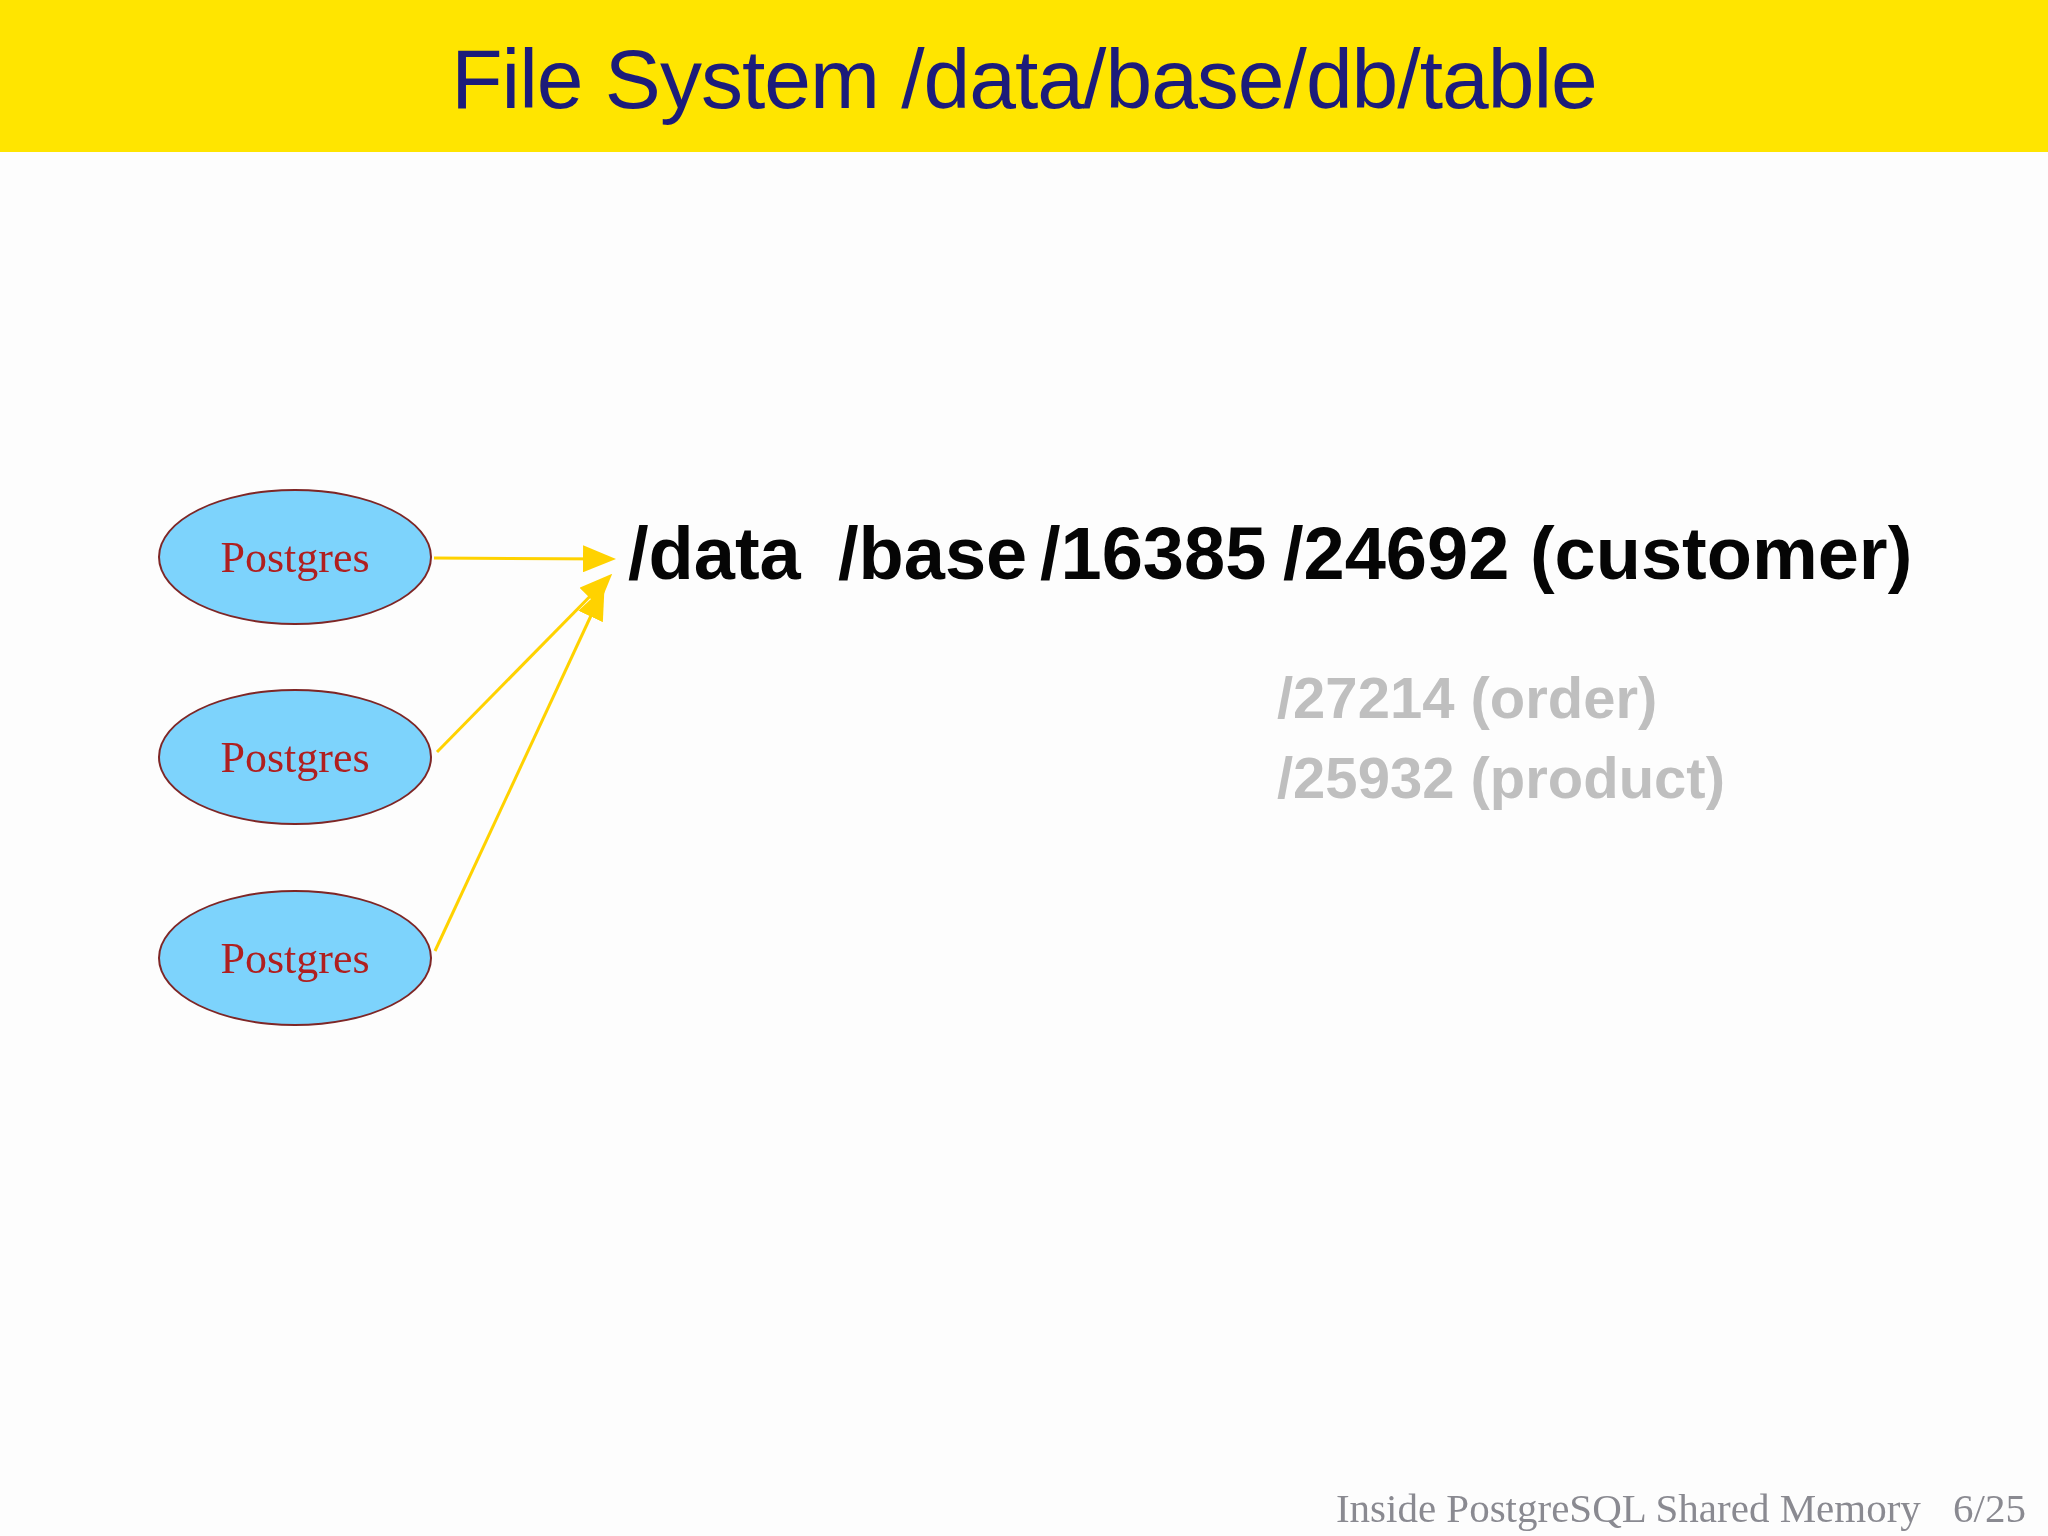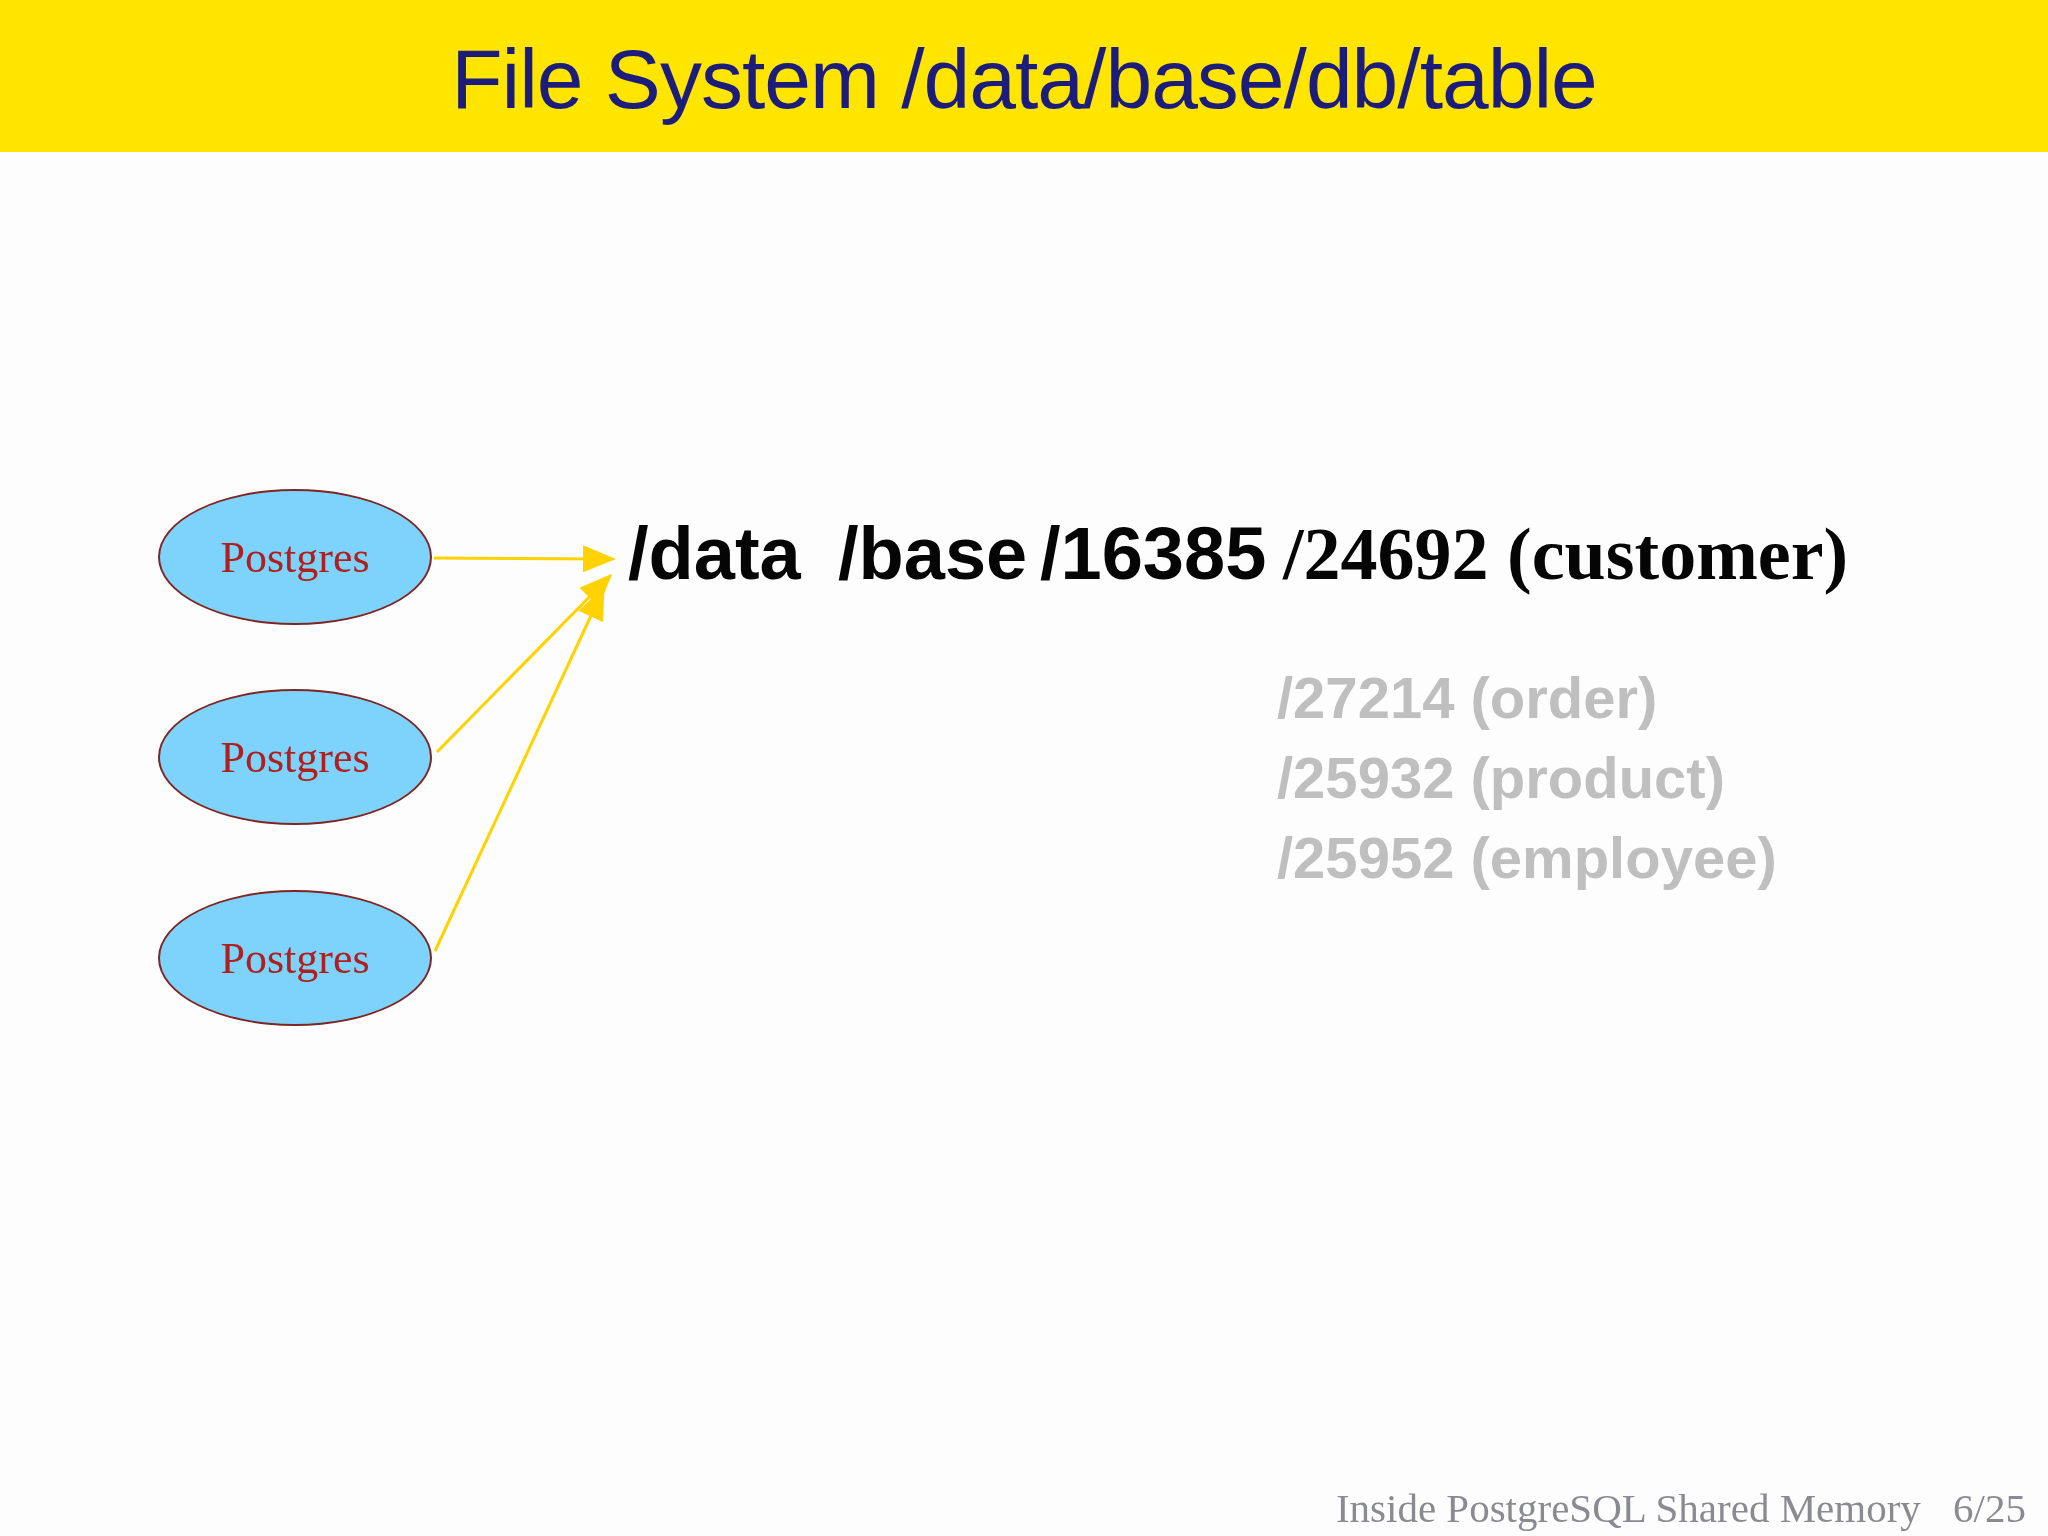--- a/index.html
+++ b/index.html
@@ -82,21 +82,21 @@
     font-family: "Liberation Sans", sans-serif;
     font-weight: bold;
     font-size: 74px;
     line-height: 1;
     color: #050505;
   }
   .fs-row .seg { position: absolute; top: 0; white-space: nowrap; }
   .fs-row .seg0 { left: 628px; }
   .fs-row .seg1 { left: 838px; }
   .fs-row .seg2 { left: 1040px; }
-  .fs-row .seg3 { left: 1283px; font-family: Liberation Serif, serif; }
+  .fs-row .seg3 { left: 1283px; }
 
   
   .other-tables {
     position: absolute;
     left: 1277px;
     top: 658px;
     font-family: "Liberation Sans", sans-serif;
     font-weight: bold;
     font-size: 58px;
     line-height: 80px;
@@ -149,21 +149,20 @@
   <div class="fs-row">
     <span class="seg seg1">/base</span>
     <span class="seg seg0">/data</span>
     <span class="seg seg2">/16385</span>
     <span class="seg seg3">/24692 (customer)</span>
   </div>
 
   <div class="other-tables">
     <div>/27214 (order)</div>
     <div>/25932 (product)</div>
-    <div>/25952 (employee)</div>
   </div>
 
   <div class="footer">
     <span class="footer-title">Inside PostgreSQL Shared Memory</span>
     <span class="footer-page">6/25</span>
   </div>
 
 </div>
 
 </body></html>

